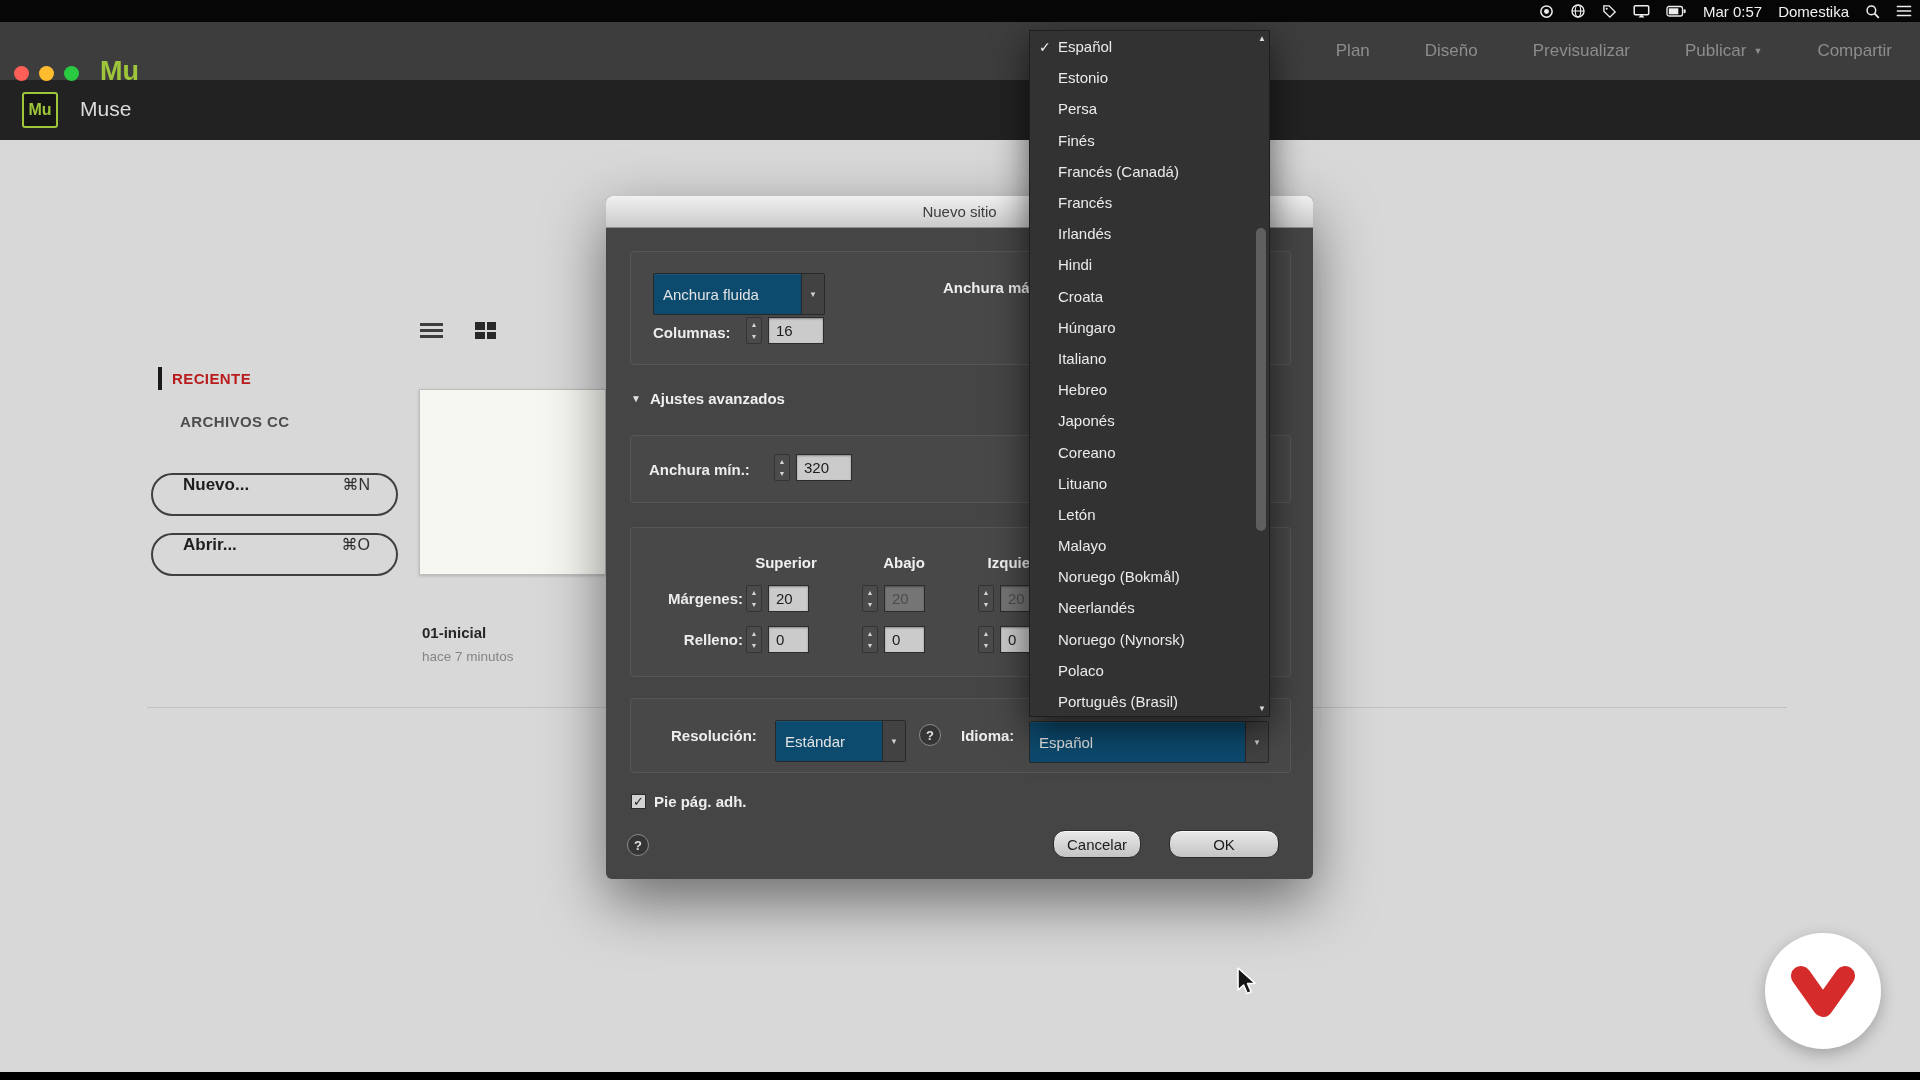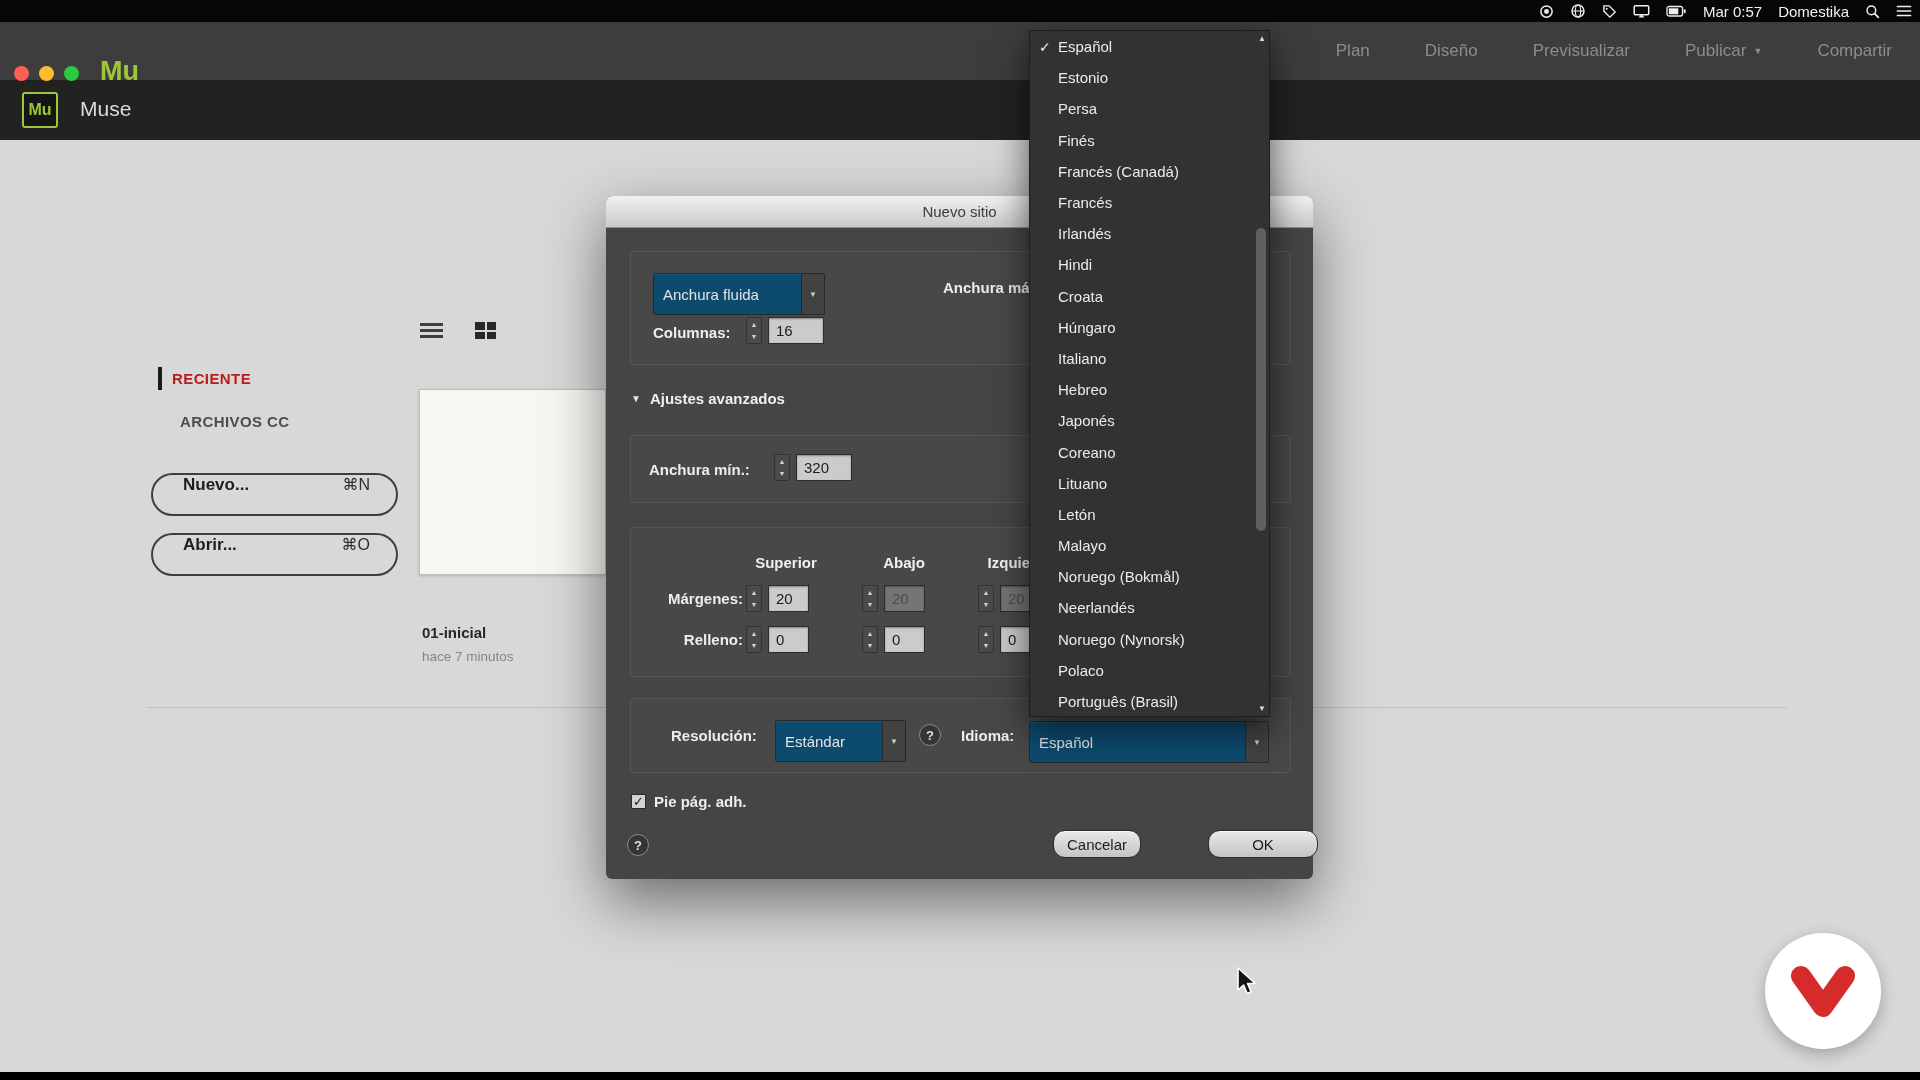--- a/index.html
+++ b/index.html
@@ -288,21 +288,21 @@
   <div class="dlbl" style="left:355px;top:531px">Idioma:</div>
   <div class="mselect" style="left:423px;top:525px;width:240px">
     <span class="txt">Español</span>
     <span class="arr">▼</span>
   </div>
 
   <div class="checkbox">✓</div>
   <div class="dlbl" style="left:48px;top:597px">Pie pág. adh.</div>
   <div class="qcircle" style="left:21px;top:638px">?</div>
   <div class="dbtn" style="left:447px;top:634px;width:88px">Cancelar</div>
-  <div class="dbtn" style="left:602px;top:634px;width:110px">OK</div>
+  <div class="dbtn" style="left:563px;top:634px;width:110px">OK</div>
 </div>
 
 <div class="popup">
   <div class="lang-item">
     <span class="check">✓</span>
     <span>Español</span>
   </div>
   <div class="lang-item">Estonio</div>
   <div class="lang-item">Persa</div>
   <div class="lang-item">Finés</div>

